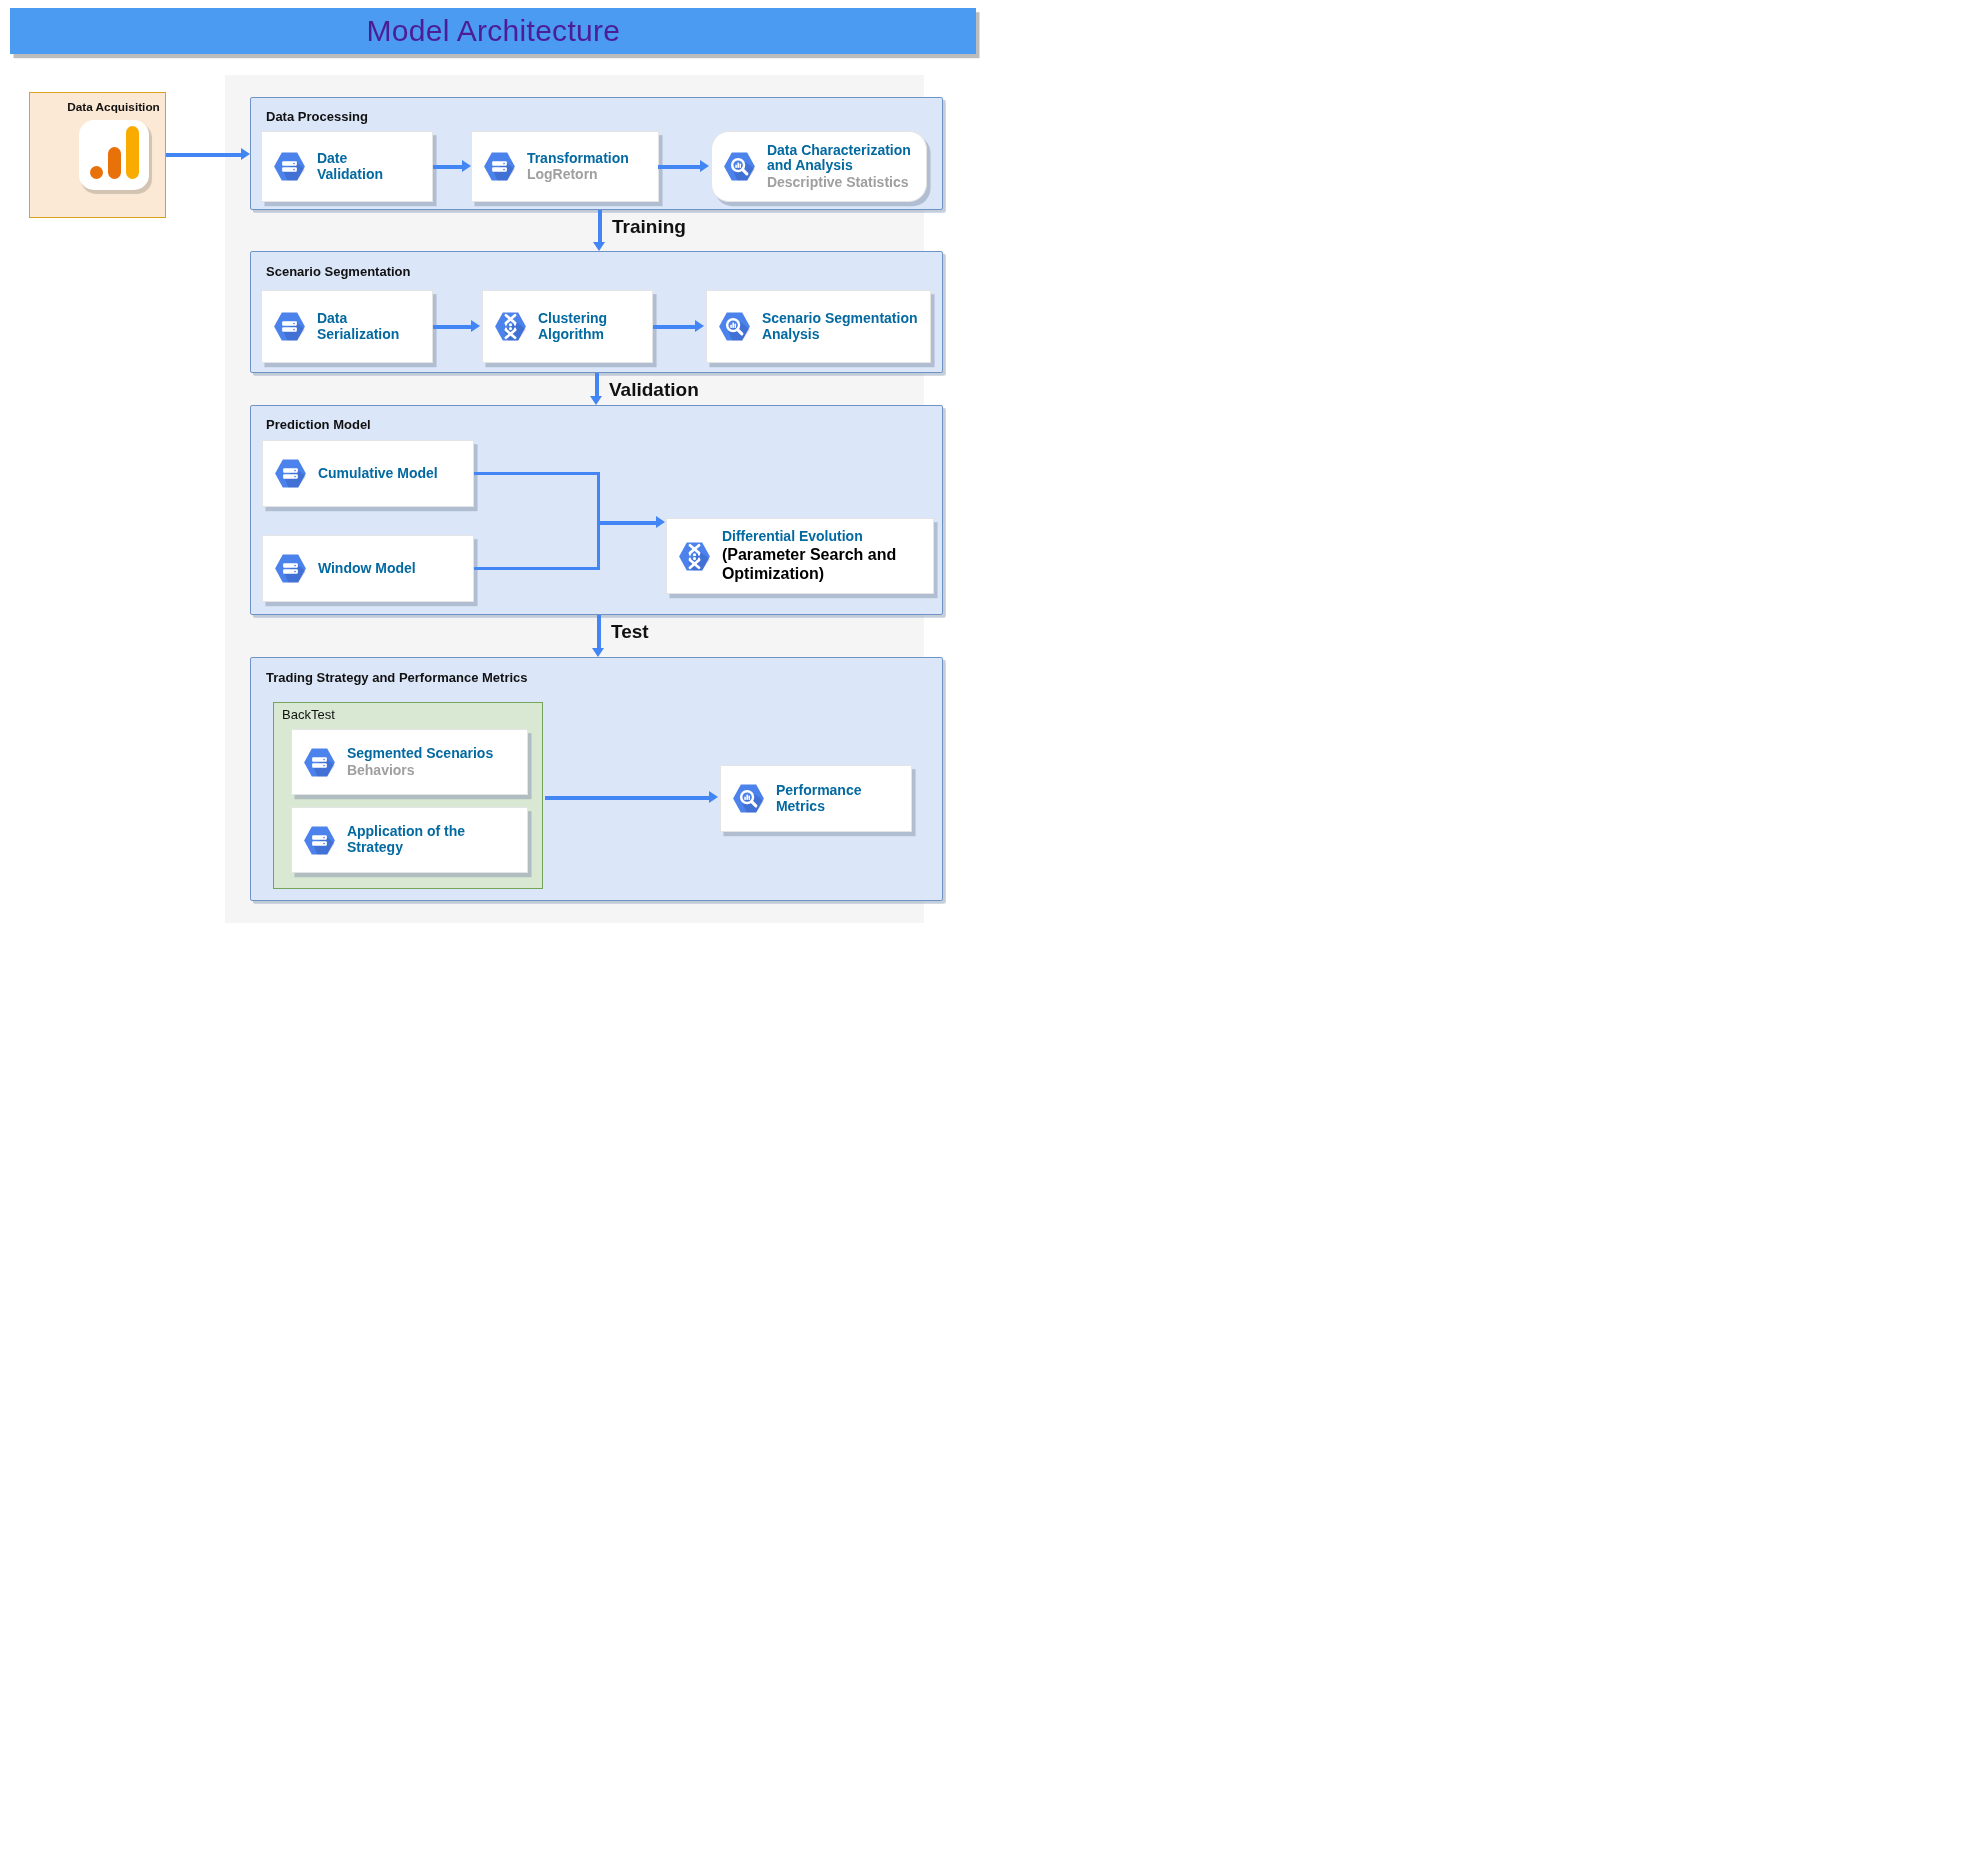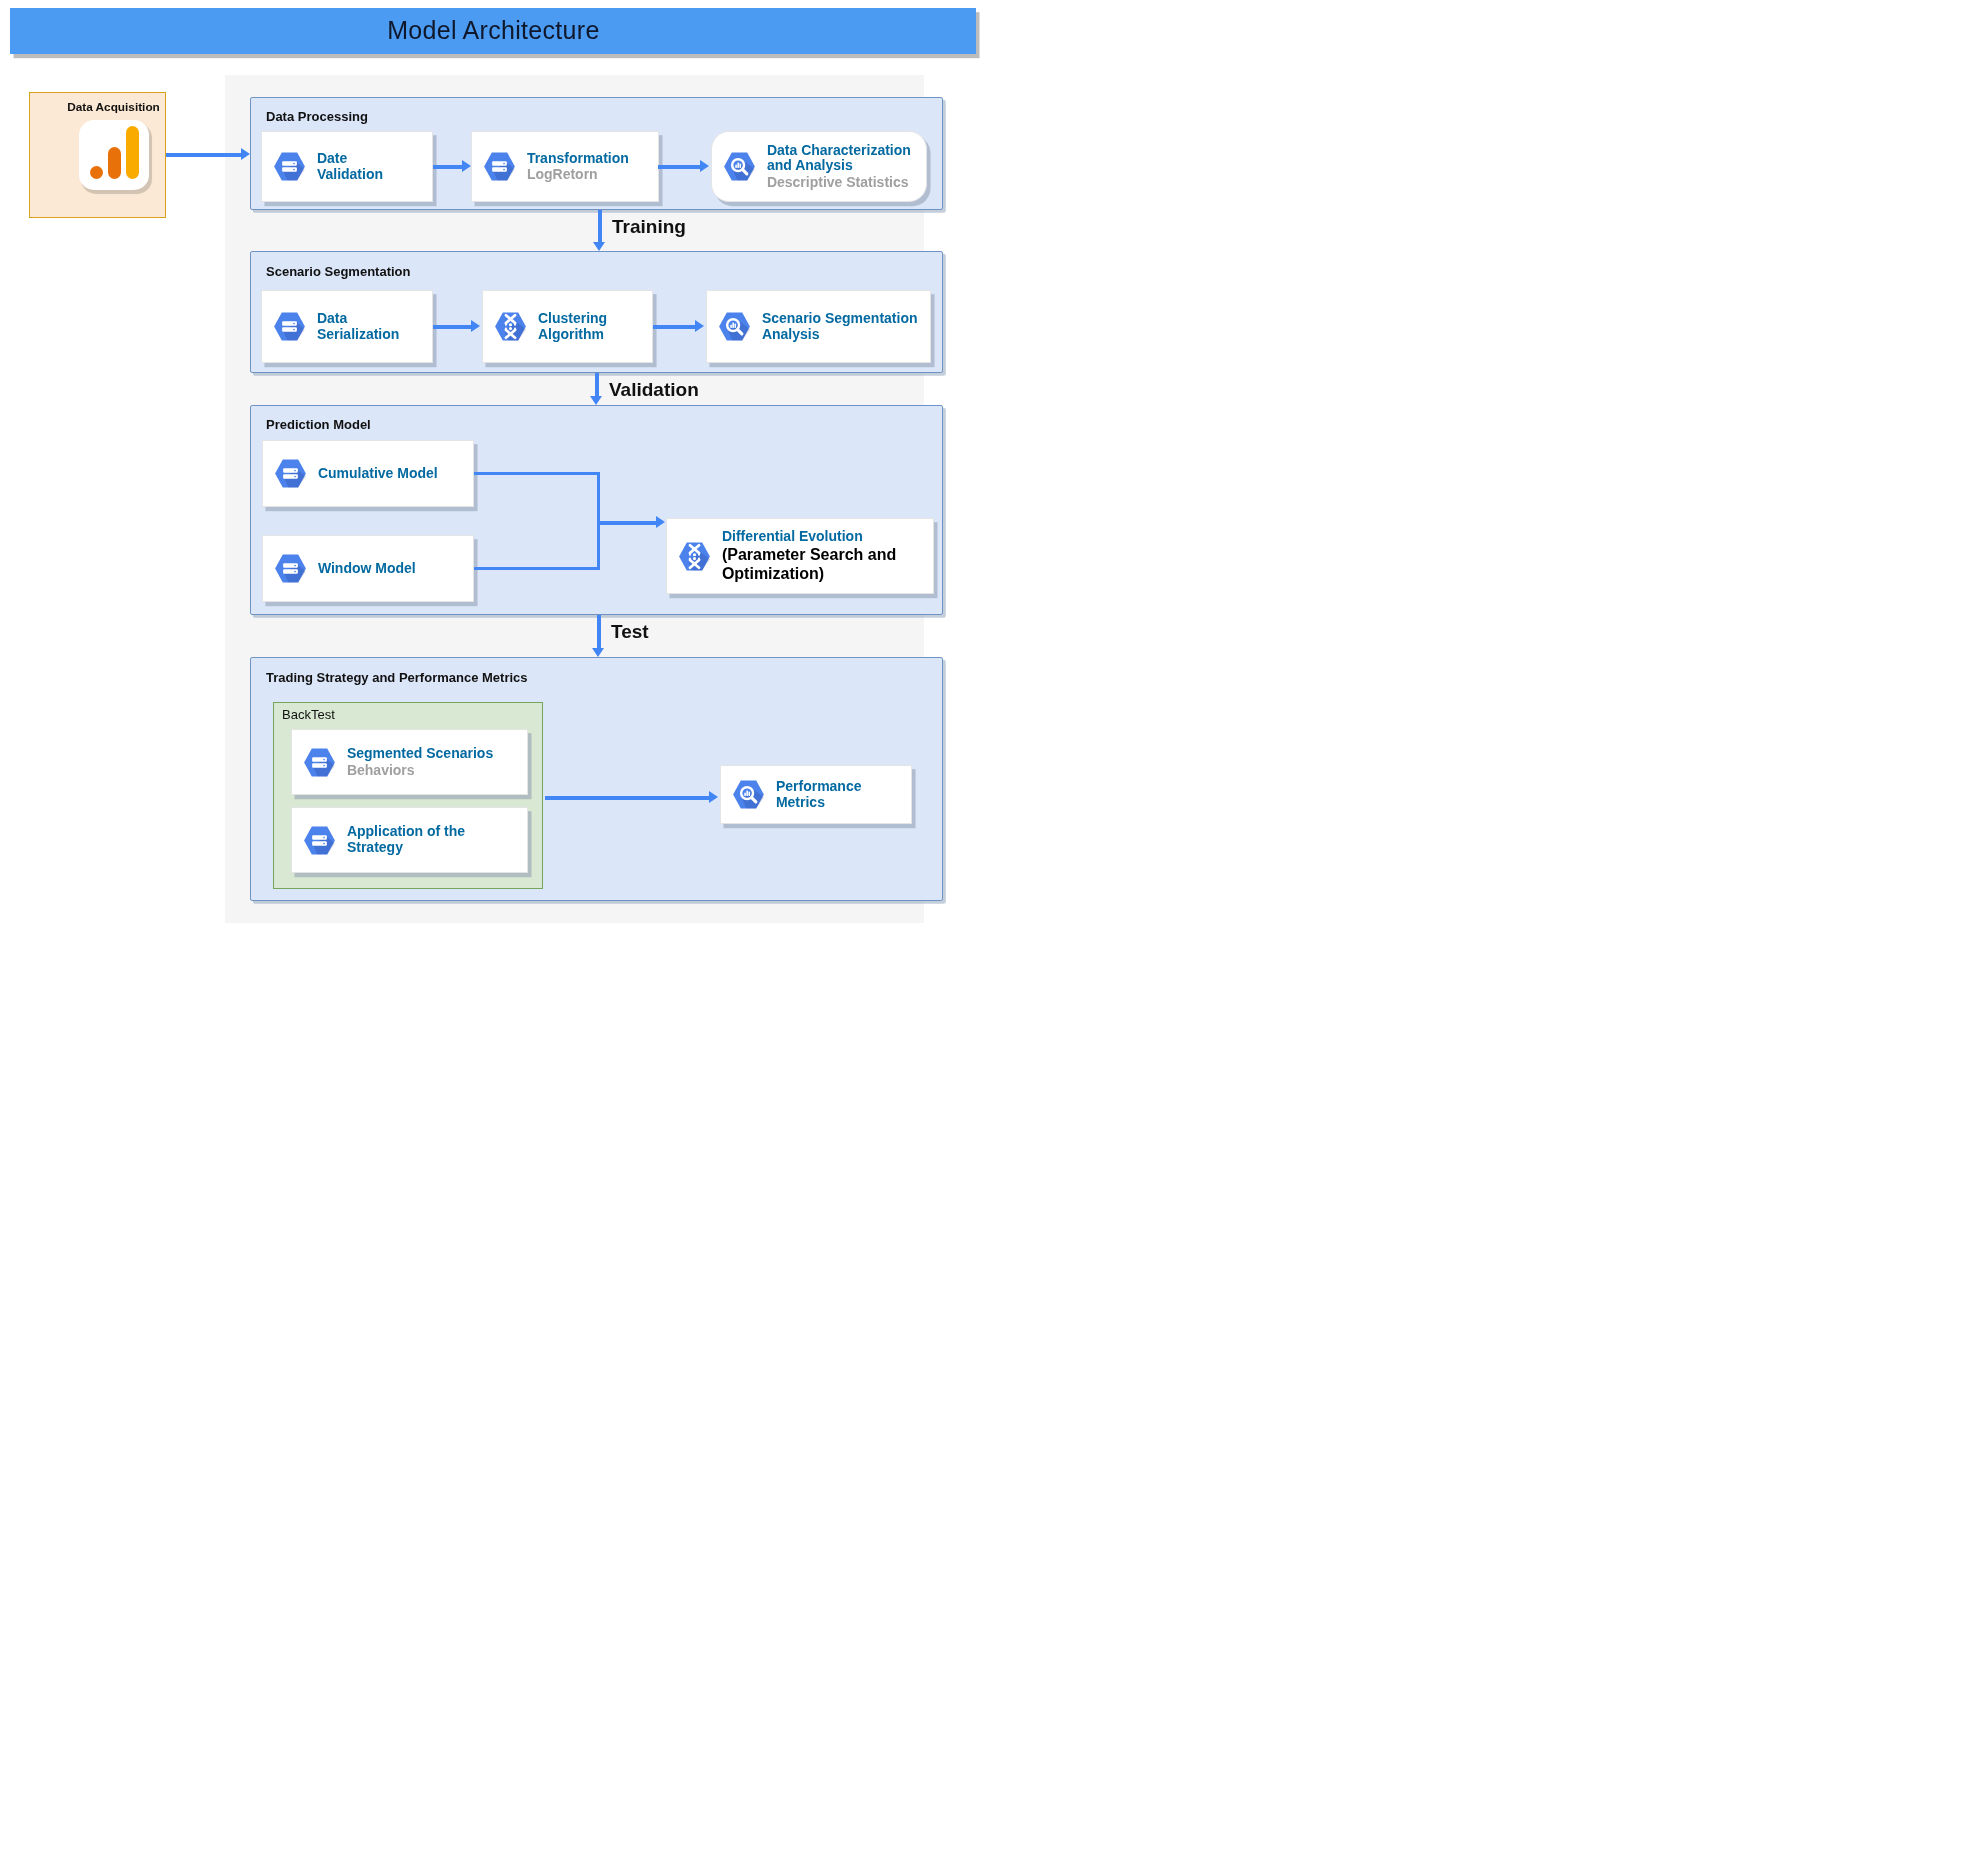--- a/index.html
+++ b/index.html
@@ -3,21 +3,21 @@
 <meta charset="utf-8">
 <style>
   html,body{margin:0;padding:0;background:#fff;}
   body{font-family:"Liberation Sans",sans-serif;}
   #stage{position:relative;width:988px;height:936px;background:#fff;overflow:hidden;}
 
   
   .header{position:absolute;left:10.4px;top:7.6px;width:966px;height:46px;
     background:#4B9BF2;box-shadow:3.5px 4.2px 0 #bcbcbc;
     display:flex;align-items:center;justify-content:center;}
-  .header-title{color:#0f172a;font-size:25px;font-weight:400;letter-spacing:0.3px;}
+  .header-title{color:#4c1d95;font-size:30px;font-weight:400;letter-spacing:0.3px;}
 
   
   .gray-panel{position:absolute;left:225px;top:75px;width:699px;height:848px;background:#f5f5f6;}
 
   
   .acq{position:absolute;left:29px;top:92px;width:137px;height:126px;
     background:#FCE9D5;border:1.4px solid #D9A11C;box-sizing:border-box;
     display:flex;flex-direction:column;align-items:center;padding-left:32px;}
   .acq-label{font-size:11.8px;font-weight:700;color:#111;margin-top:7px;}
   .ga-icon{position:relative;width:70px;height:70px;background:#fff;border-radius:15px;
@@ -57,21 +57,21 @@
   .n-dp2{left:471px;top:131px;width:188px;height:71px;}
   .n-dp3{left:711px;top:131px;width:216px;height:71px;border-radius:18px;}
   .n-ss1{left:261px;top:290px;width:172px;height:73px;}
   .n-ss2{left:482px;top:290px;width:171px;height:73px;}
   .n-ss3{left:706px;top:290px;width:225px;height:73px;}
   .n-cum{left:262px;top:440px;width:212px;height:67px;}
   .n-win{left:262px;top:535px;width:212px;height:67px;}
   .n-de {left:666px;top:518px;width:268px;height:76px;}
   .n-seg{left:291px;top:729px;width:237px;height:66px;}
   .n-app{left:291px;top:807px;width:237px;height:66px;align-items:center;}
-  .n-pfm{left:720px;top:765px;width:192px;height:59px;}
+  .n-pfm{left:720px;top:765px;width:192px;height:67px;}
 
   
   .shaft-h{position:absolute;height:3.5px;background:#4285F4;}
   .shaft-v{position:absolute;width:3.5px;background:#4285F4;}
   .line-h{position:absolute;height:2.8px;background:#4285F4;}
   .line-v{position:absolute;width:2.8px;background:#4285F4;}
   .head-r{position:absolute;width:0;height:0;border-top:6.2px solid transparent;
     border-bottom:6.2px solid transparent;border-left:9.7px solid #4285F4;}
   .head-d{position:absolute;width:0;height:0;border-left:6.2px solid transparent;
     border-right:6.2px solid transparent;border-top:9.7px solid #4285F4;}

